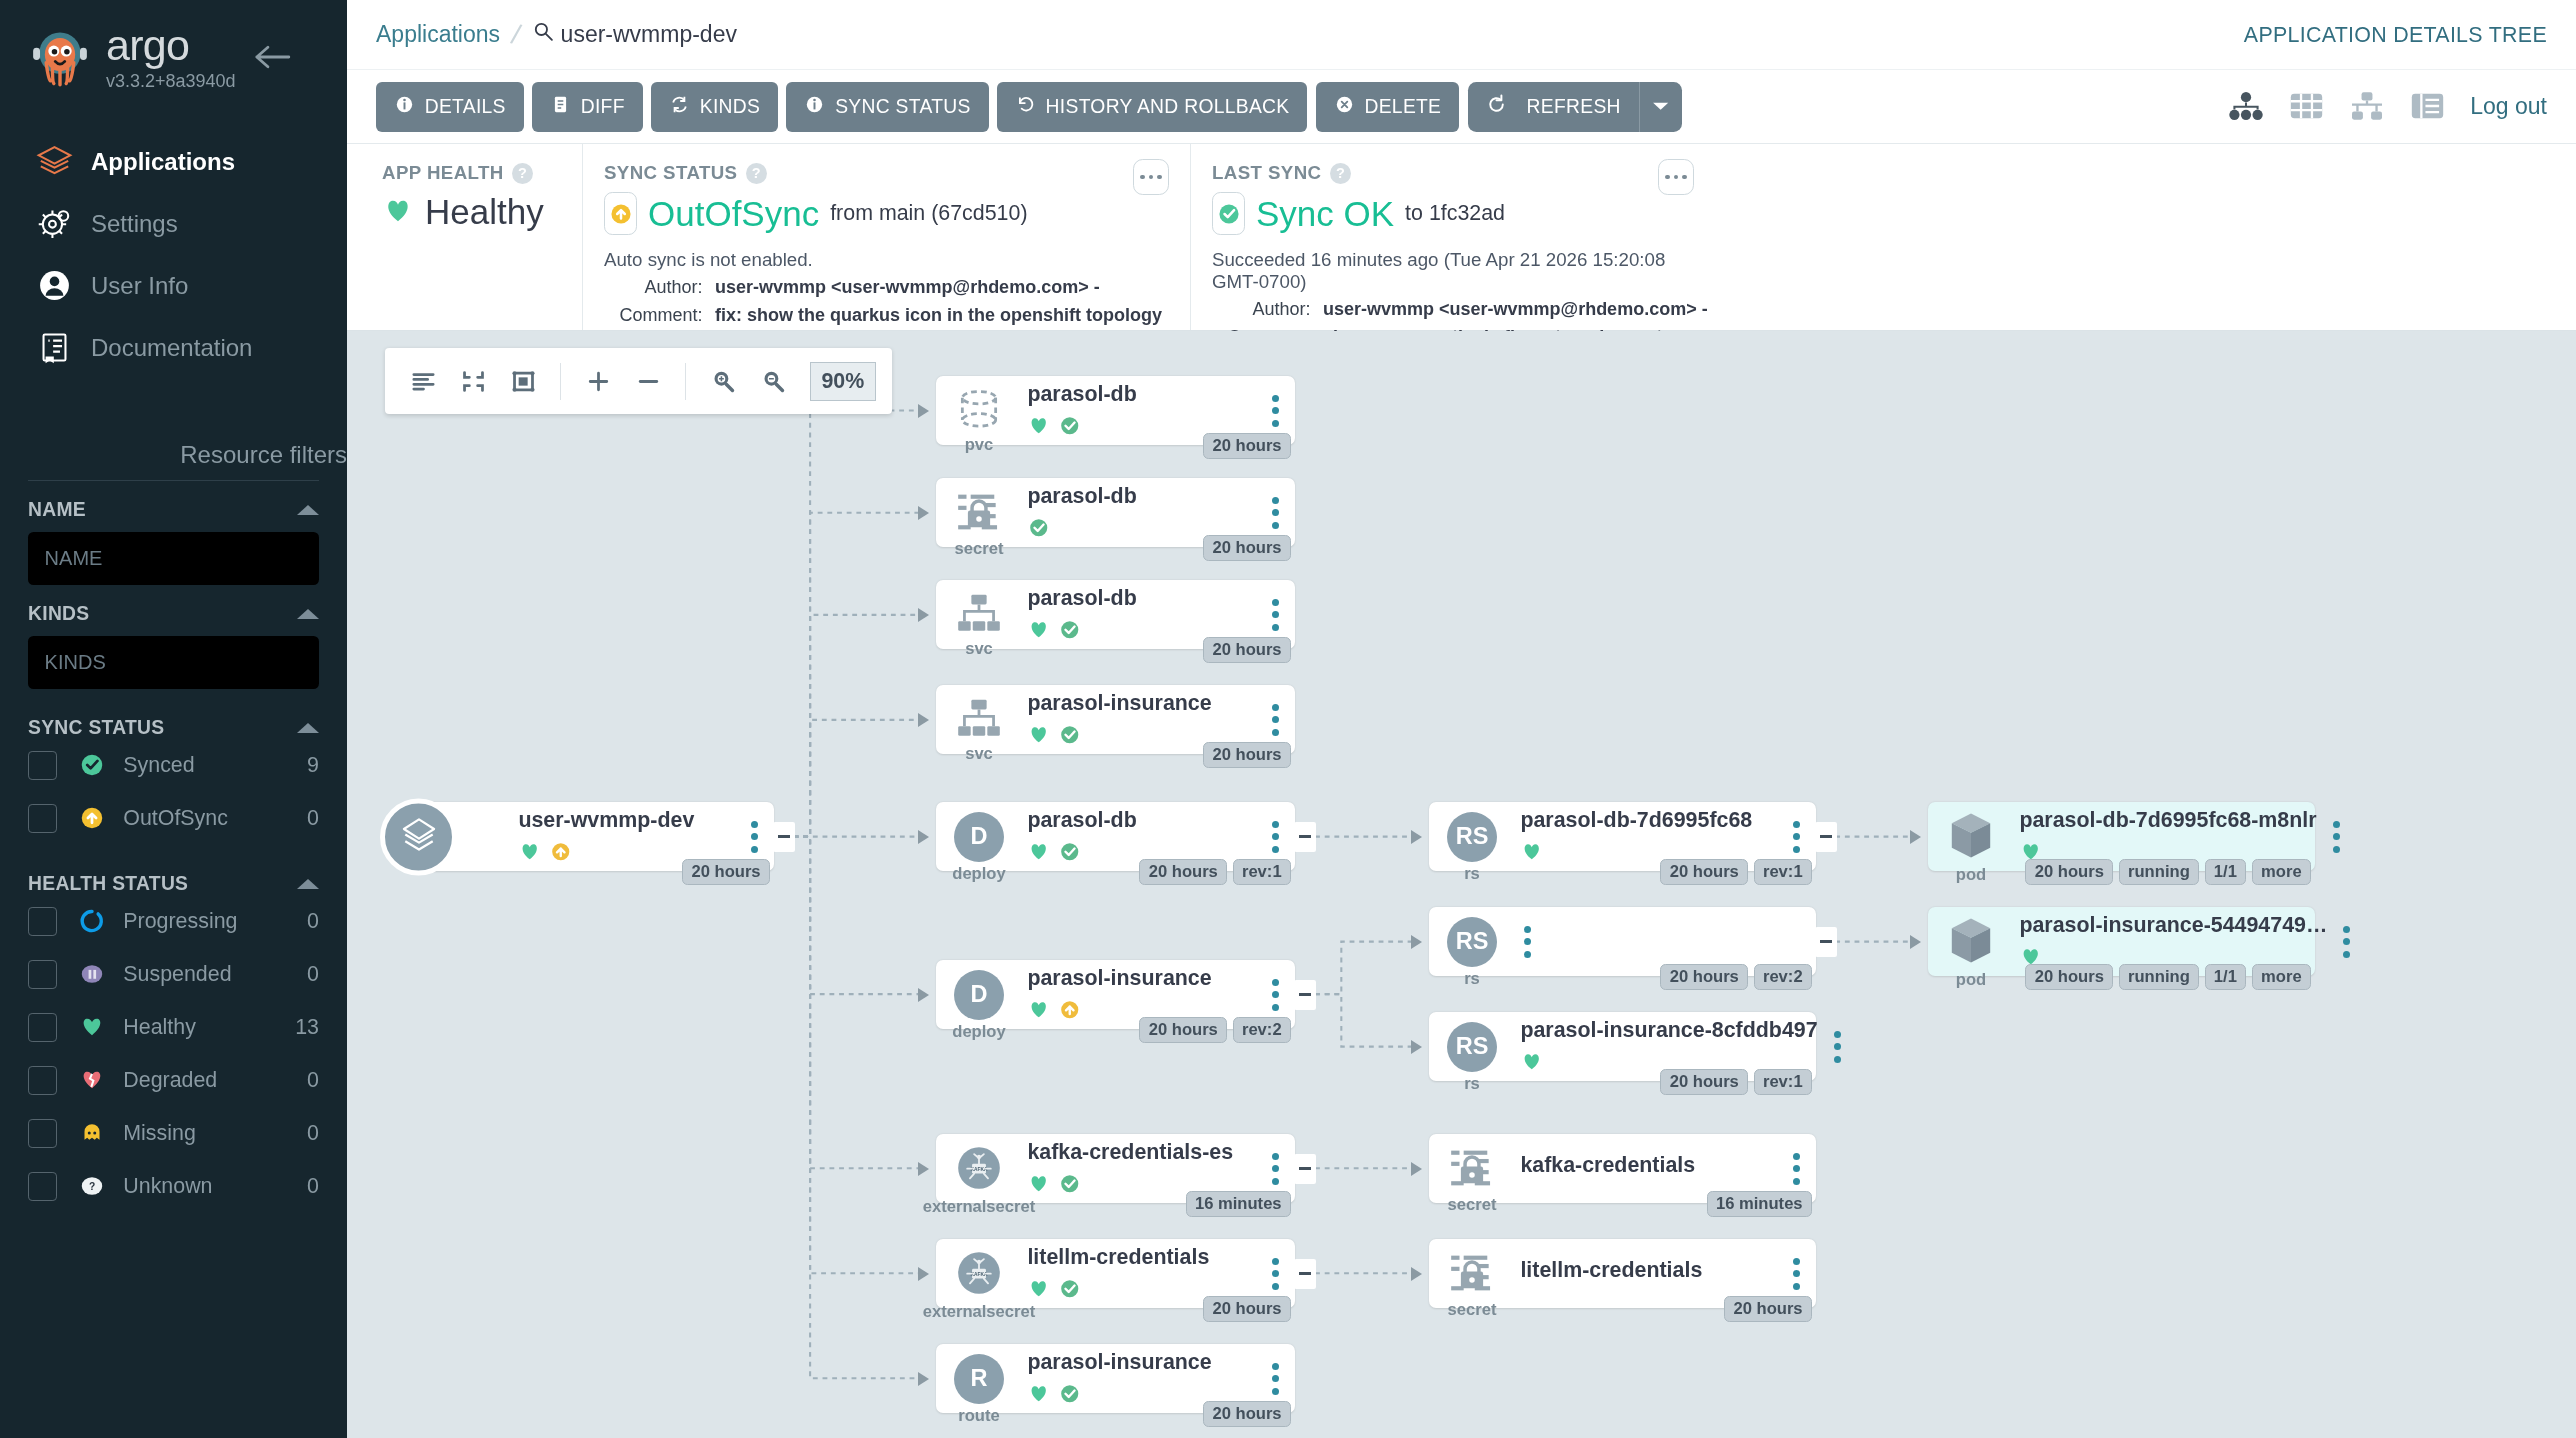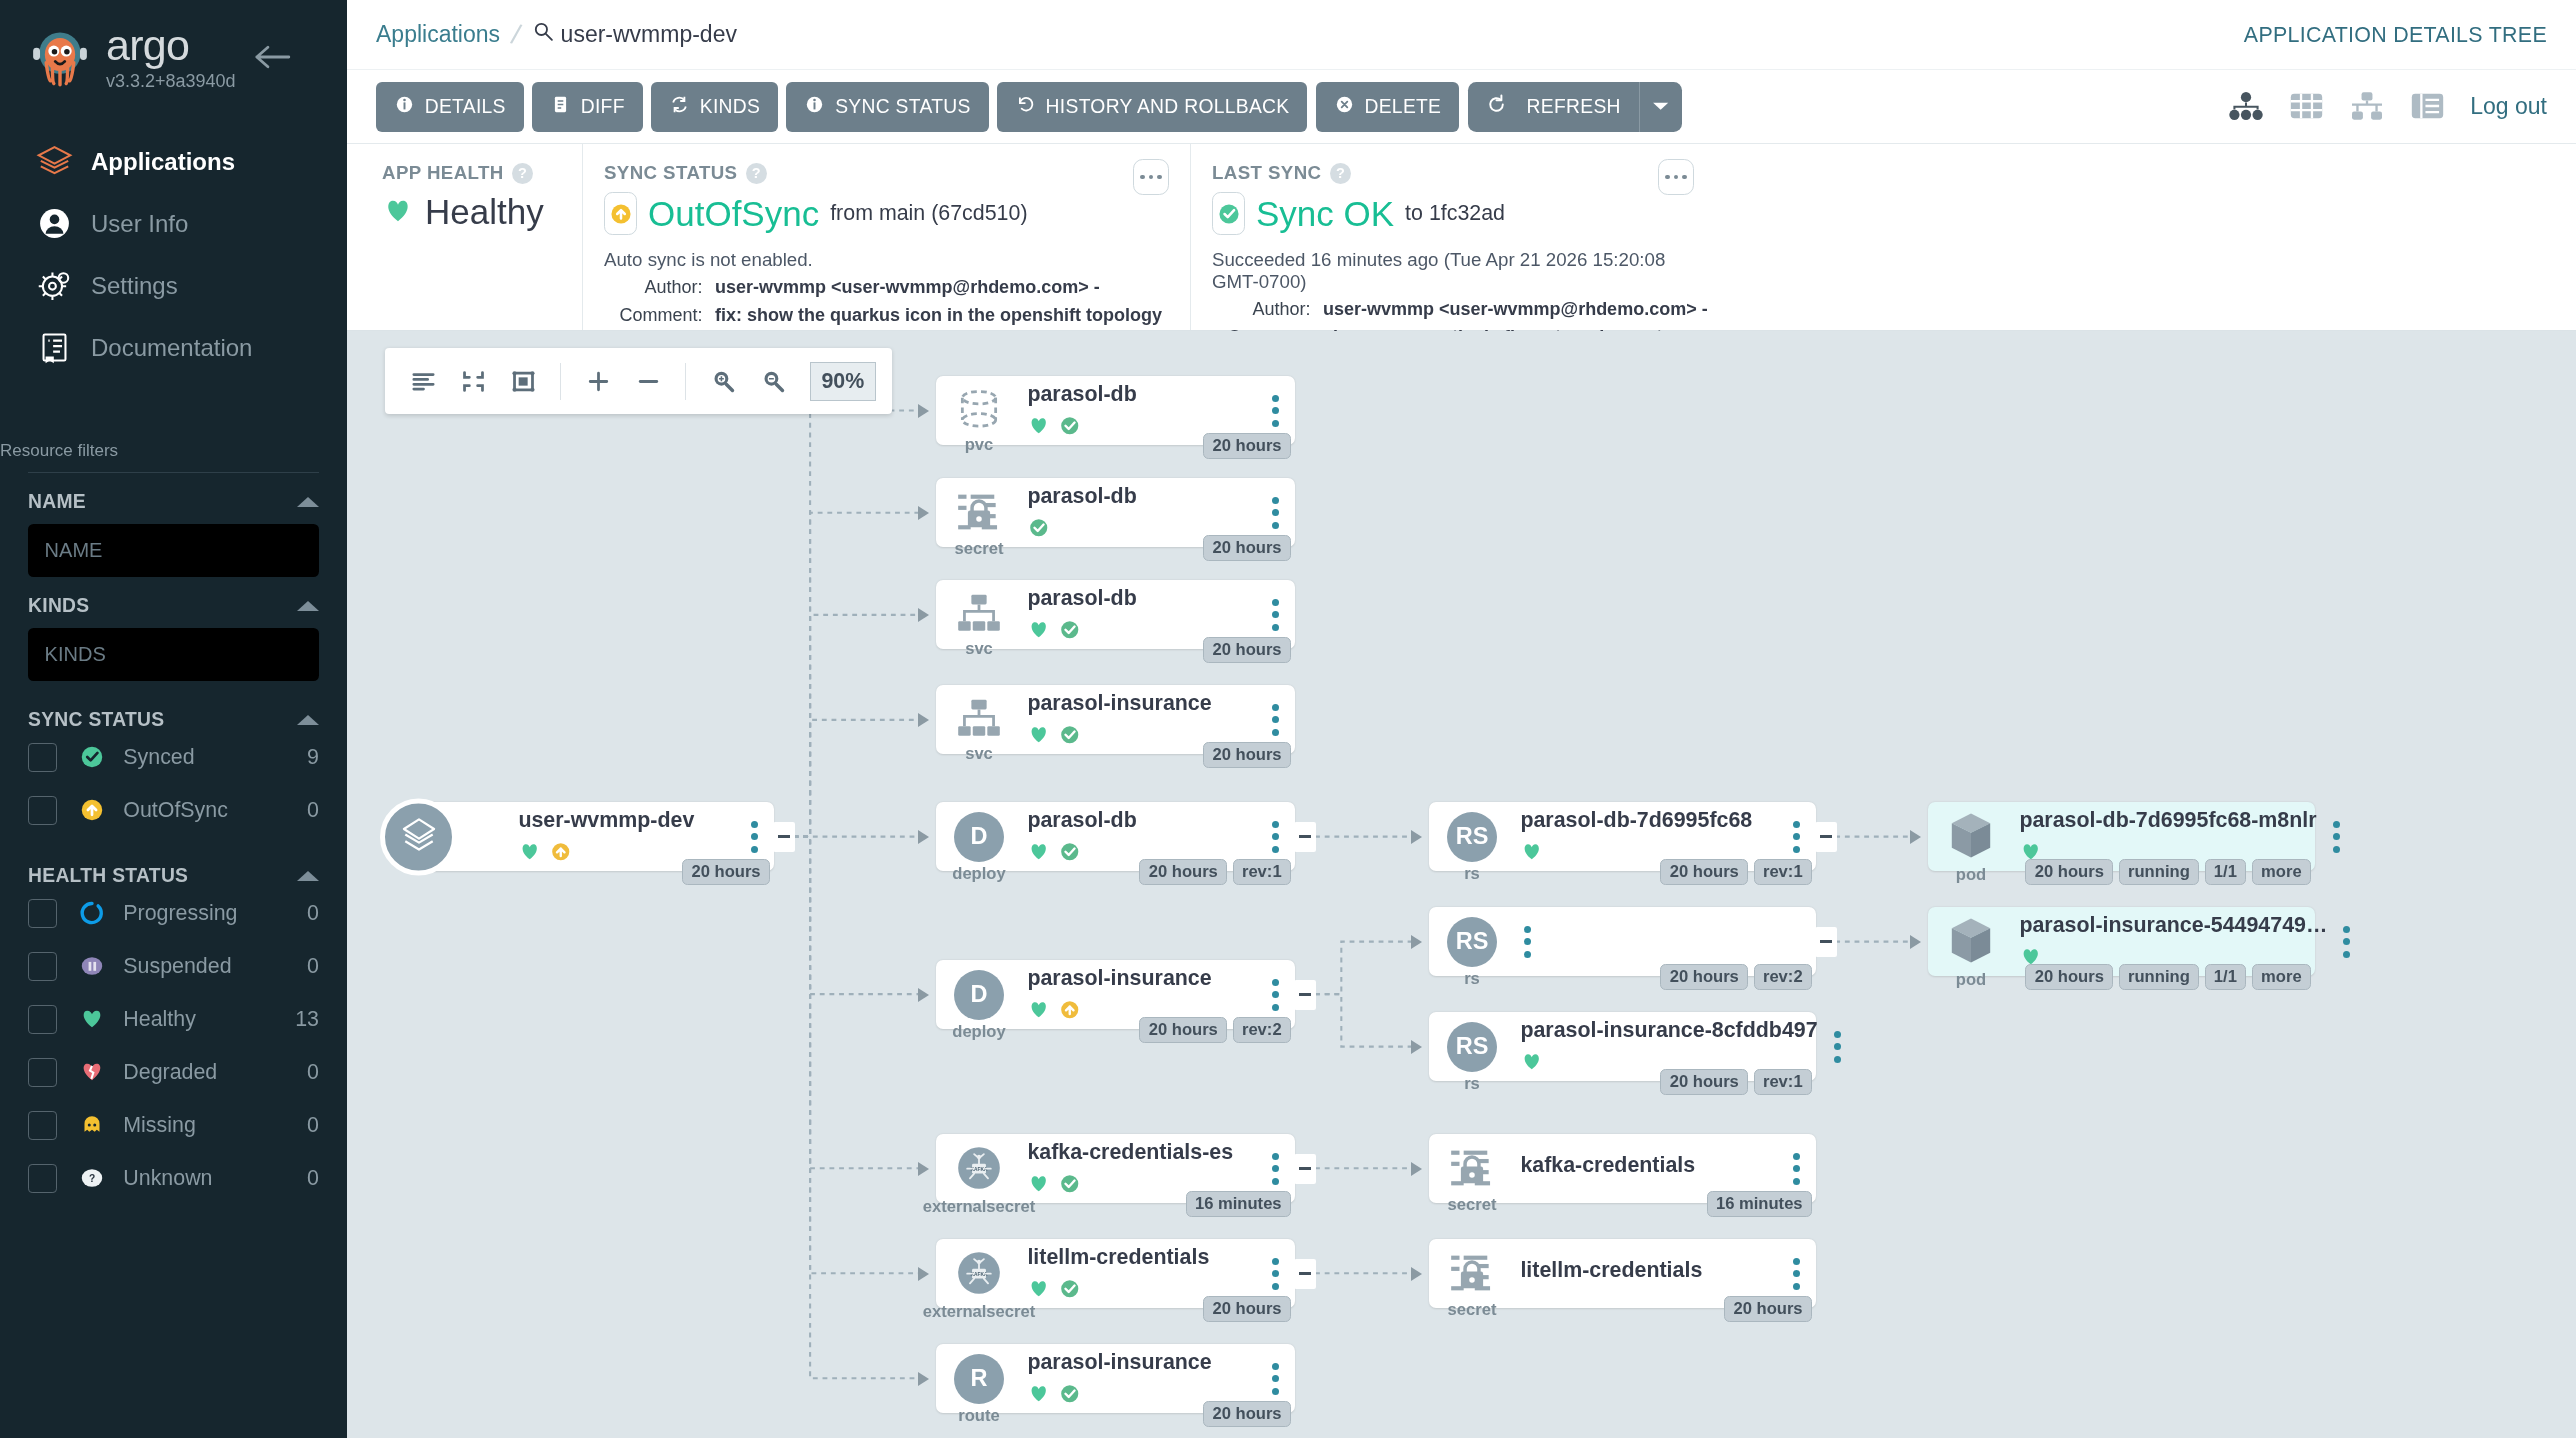--- a/index.html
+++ b/index.html
@@ -22,21 +22,21 @@
   .brand-ver { font-size: 18px; color: #8a9aa3; margin-top: 4.1px; }
   .back-arrow { position: absolute; right: 54px; top: 43px; cursor: pointer; }
 
   .nav { margin-top: 39px; }
   .nav-item { display: flex; align-items: center; height: 62px; padding-left: 33px; cursor: pointer; }
   .nav-icon { width: 43px; flex:0 0 43px; display:flex; align-items:center; justify-content:center;}
   .nav-label { font-size: 24px; color: #8a9aa3; margin-left: 15px; }
   .nav-item.active .nav-label { color: #fff; font-weight: bold; }
 
   .filters-title {
-    text-align: left; color: #8a9aa3; font-size: 17px;
+    text-align: right; color: #8a9aa3; font-size: 24px;
     margin-top: 62px; padding-bottom: 11px;
   }
   .filters-wrap { padding: 0 28px; }
   .filters-hr { border-bottom: 0.7px solid #2e3f49; margin: 0 0 9.7px 0; }
   .f-head {
     display: flex; align-items: center; justify-content: space-between;
     margin-top: 18px; cursor: pointer;
   }
   .f-head-label { font-size: 19.3px; font-weight: bold; color: #b6c0c6; letter-spacing: 0.3px; }
   .caret-up { width:0;height:0;border-left:11.7px solid transparent;border-right:11.7px solid transparent;border-bottom:10.4px solid #7d8e99; }
@@ -227,39 +227,39 @@
               <path d="M27 6 L50 18 L27 30 L4 18 Z" fill="none" stroke="#e8794a" stroke-width="3"></path>
               <path d="M7 26 L27 36 L47 26" fill="none" stroke="#e8794a" stroke-width="3"></path>
               <path d="M7 34 L27 44 L47 34" fill="none" stroke="#e8794a" stroke-width="3"></path>
             </svg>
         </span>
         <span class="nav-label">Applications</span>
       </div>
       <div class="nav-item">
         <span class="nav-icon">
           <svg width="37" height="37" viewBox="0 0 54 54">
-              <circle cx="27" cy="27" r="21" fill="#fff"></circle>
-              <circle cx="27" cy="21" r="7" fill="#16262e"></circle>
-              <path d="M14 42 a13 11 0 0 1 26 0 z" fill="#16262e"></path>
-            </svg>
-        </span>
-        <span class="nav-label">User Info</span>
-      </div>
-      <div class="nav-item">
-        <span class="nav-icon">
-          <svg width="37" height="37" viewBox="0 0 54 54">
               <circle cx="24" cy="28" r="14" fill="none" stroke="#fff" stroke-width="3"></circle>
               <circle cx="24" cy="28" r="5" fill="none" stroke="#fff" stroke-width="3"></circle>
               <g stroke="#fff" stroke-width="3">
                 <path d="M24 8 v6 M24 42 v6 M4 28 h6 M38 28 h6 M10 14 l4 4 M34 38 l4 4 M38 14 l-4 4 M14 38 l-4 4"></path>
               </g>
               <circle cx="40" cy="16" r="7" fill="none" stroke="#fff" stroke-width="3"></circle>
             </svg>
         </span>
         <span class="nav-label">Settings</span>
+      </div>
+      <div class="nav-item">
+        <span class="nav-icon">
+          <svg width="37" height="37" viewBox="0 0 54 54">
+              <circle cx="27" cy="27" r="21" fill="#fff"></circle>
+              <circle cx="27" cy="21" r="7" fill="#16262e"></circle>
+              <path d="M14 42 a13 11 0 0 1 26 0 z" fill="#16262e"></path>
+            </svg>
+        </span>
+        <span class="nav-label">User Info</span>
       </div>
       <div class="nav-item">
         <span class="nav-icon">
           <svg width="37" height="37" viewBox="0 0 54 54">
               <rect x="11" y="8" width="32" height="38" rx="2" fill="none" stroke="#fff" stroke-width="3"></rect>
               <path d="M18 17 h2 M25 17 h13 M25 25 h13 M25 33 h10" stroke="#fff" stroke-width="3"></path>
               <path d="M14 40 h12 v10 l-6 -4 l-6 4 z" fill="#fff"></path>
             </svg>
         </span>
         <span class="nav-label">Documentation</span>

